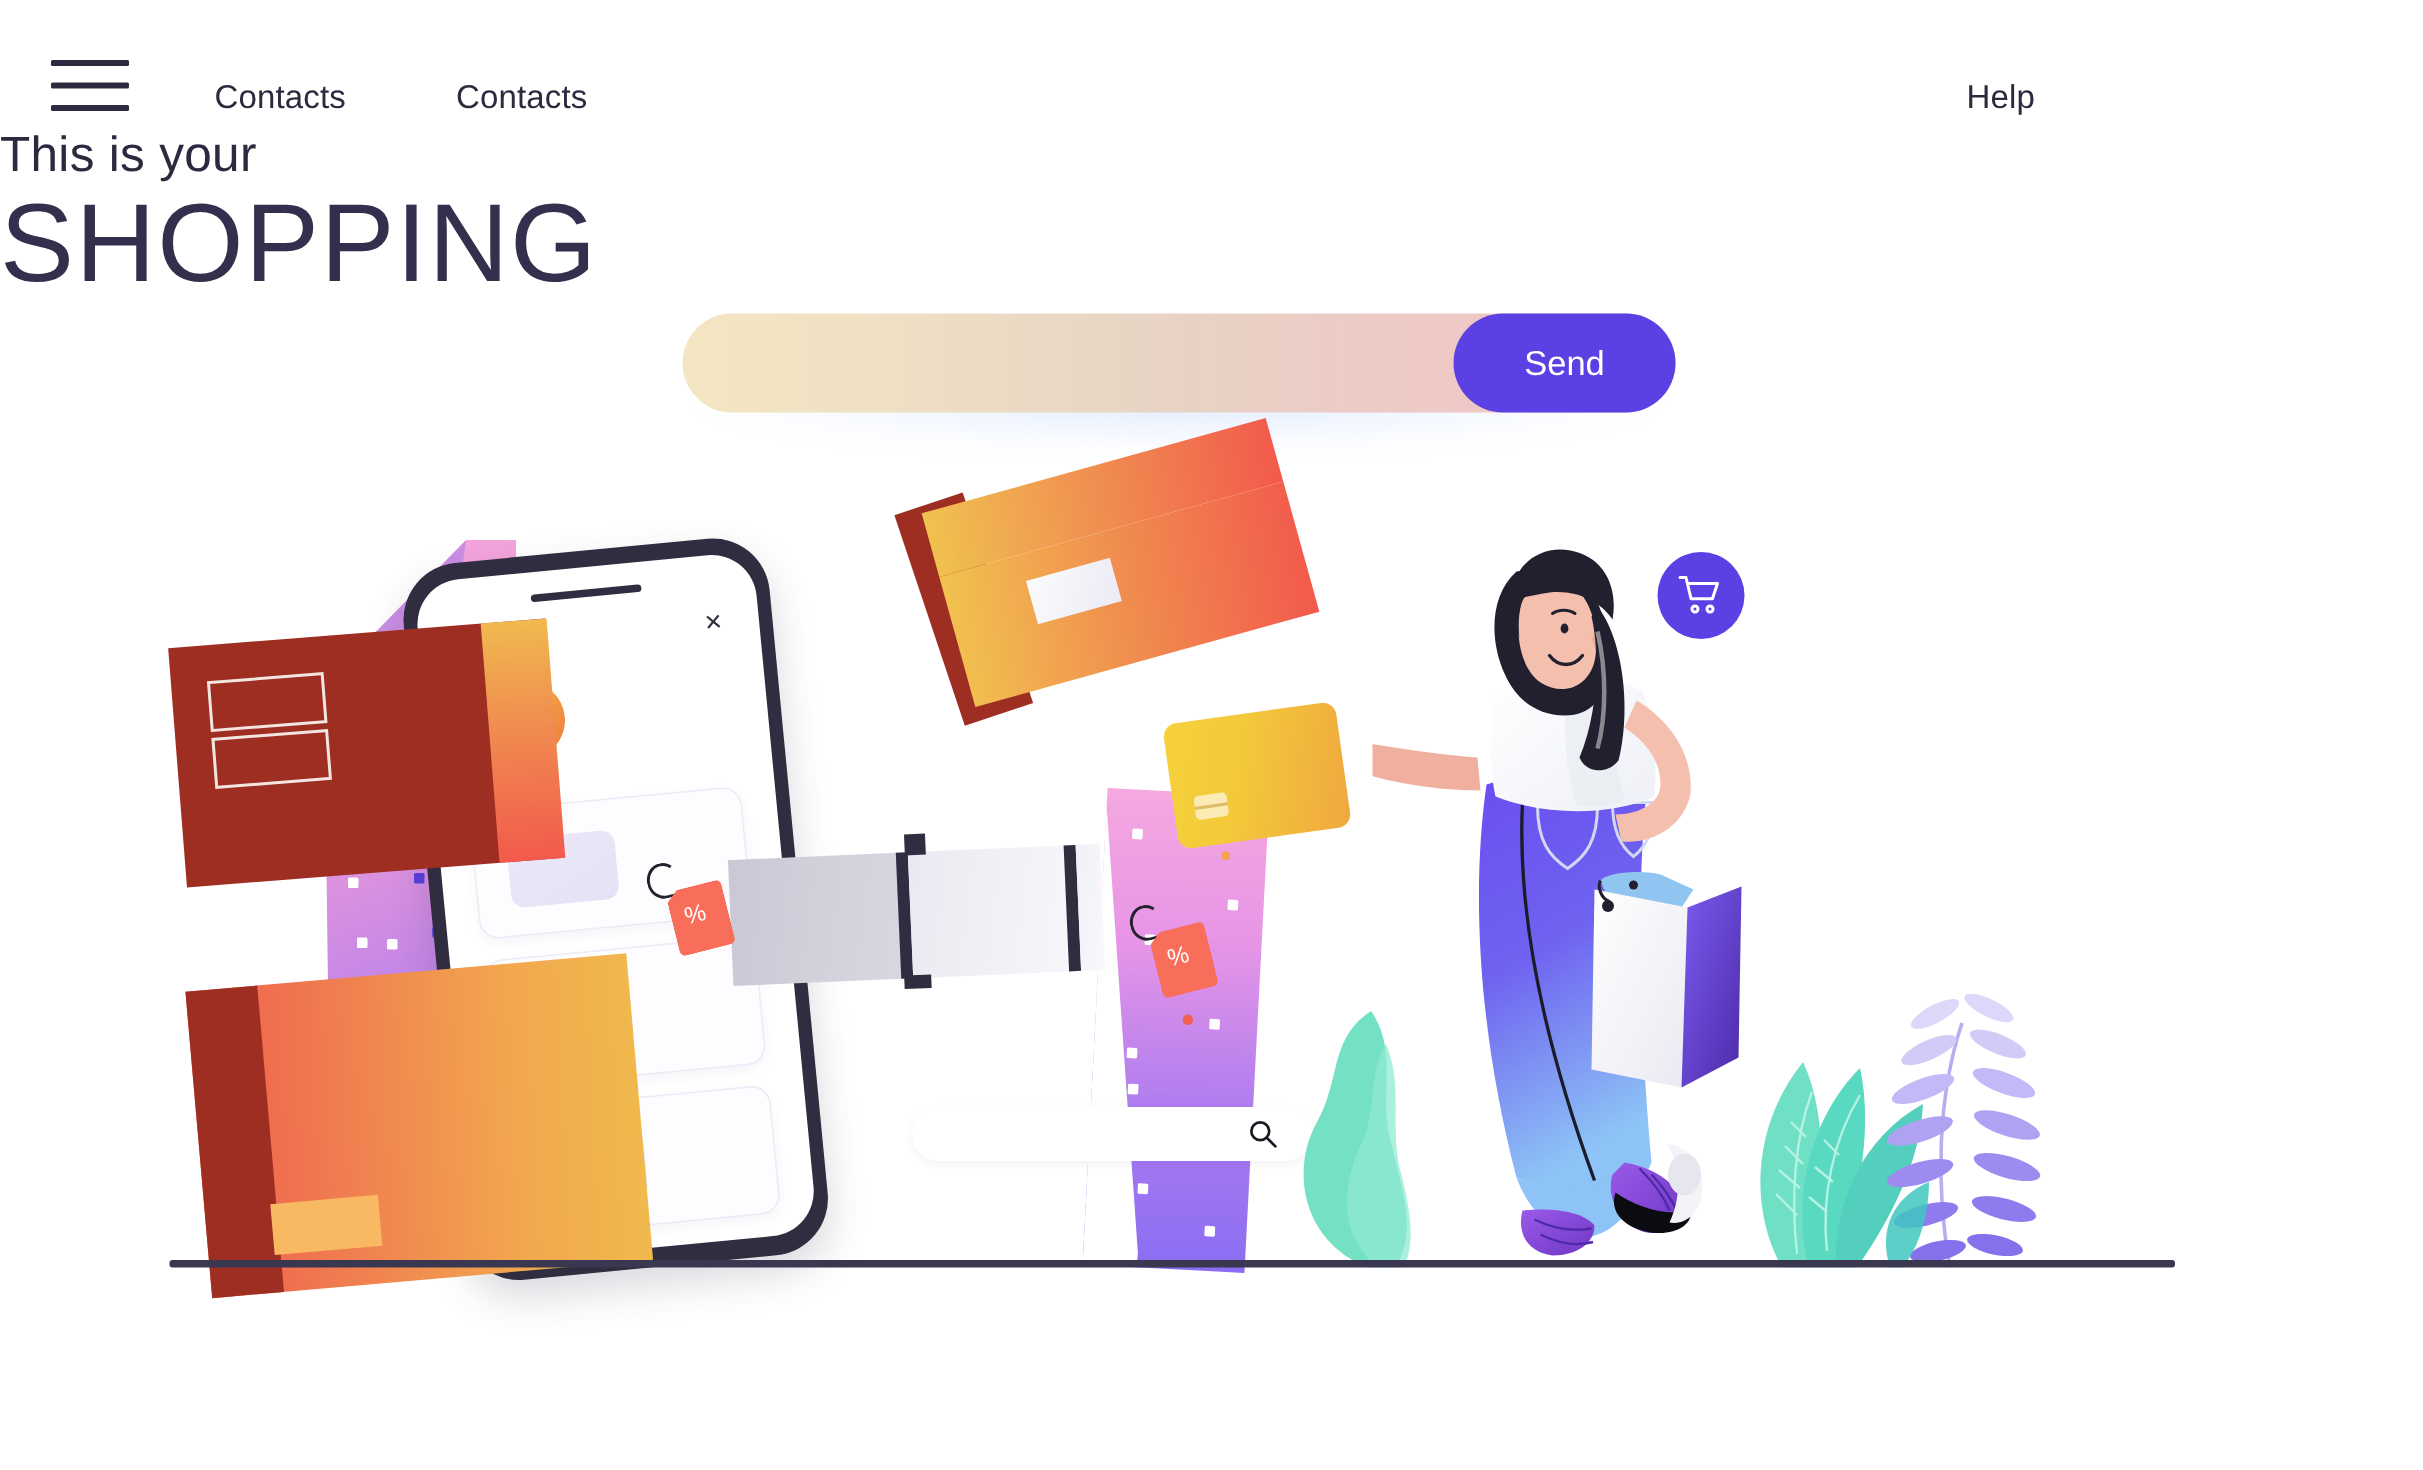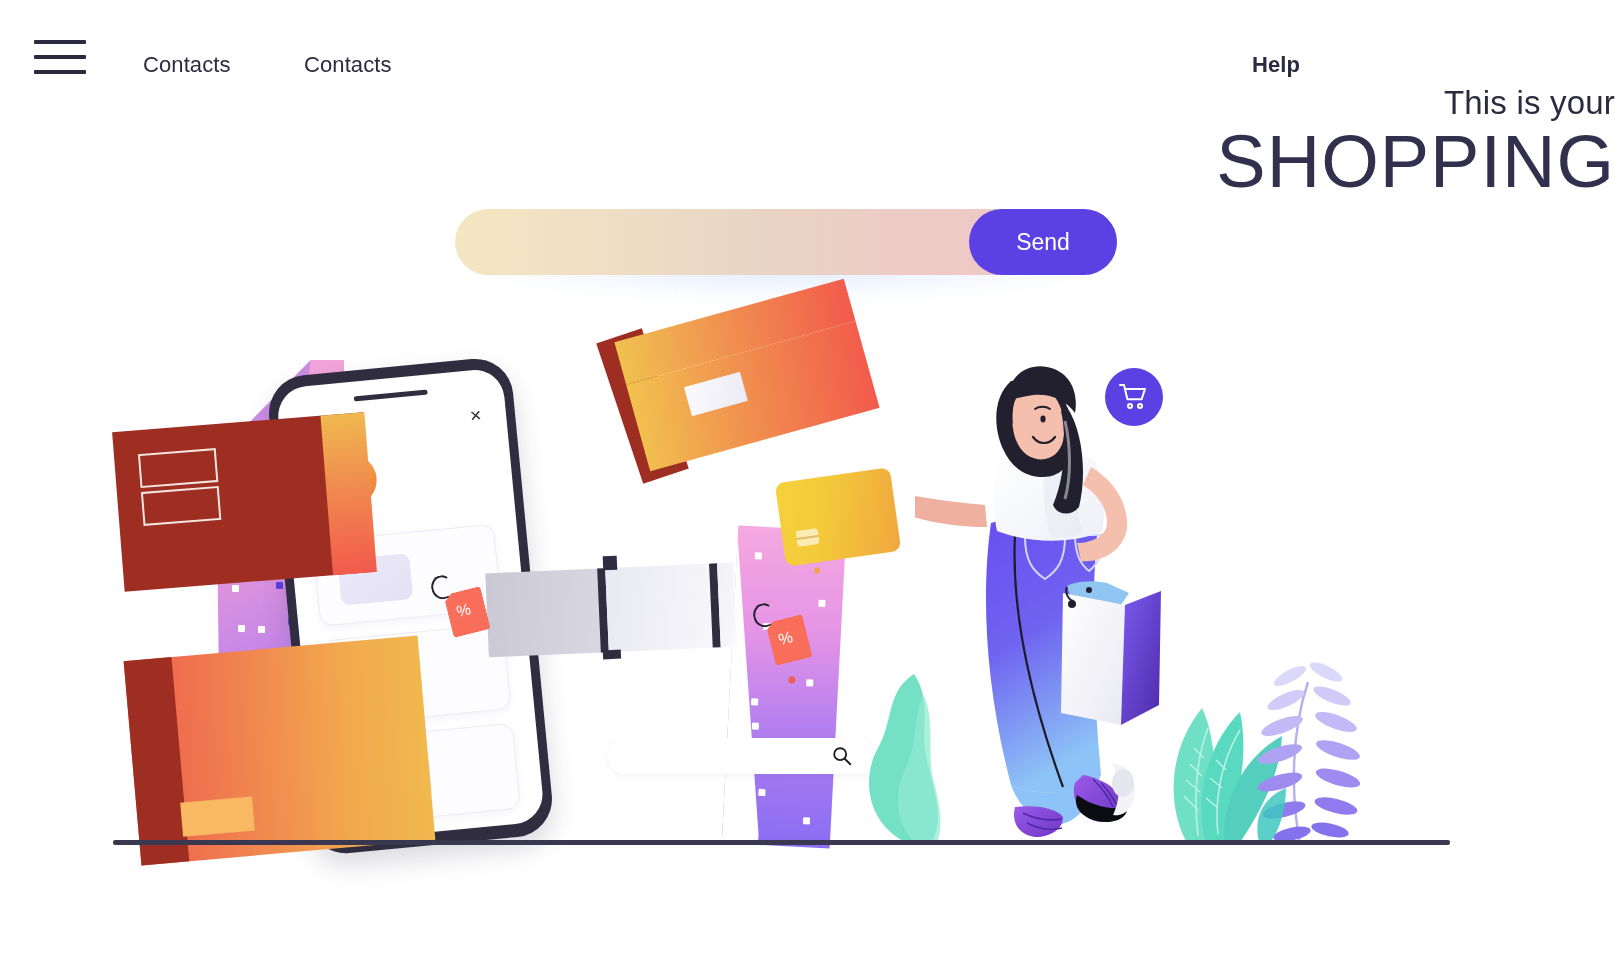--- a/index.html
+++ b/index.html
@@ -23,32 +23,32 @@
   }
   .burger span { display:block; width: 52px; height: 4px; background:#2b2a3f; border-radius: 1px; }
 
   .nav-link {
     position: absolute; top: 52px;
     font-size: 22px; color: #2b2a3f; letter-spacing: .1px;
     cursor: pointer; white-space: nowrap;
   }
   #nav-community { left: 143px; }
   #nav-contacts  { left: 304px; }
-  #nav-help      { left: 1252px; font-weight: bold; }
+  #nav-help      { left: 1311px; }
 
   .login-btn {
     position: absolute; left: 1382px; top: 30px;
     width: 162px; height: 72px; border-radius: 36px; border: none;
     background: linear-gradient(100deg, #f5c063 0%, #f8a25c 45%, #f2624e 100%);
     color: #ffffff; font-size: 21px; letter-spacing: 1.2px;
     font-family: "Liberation Sans", sans-serif; cursor: pointer;
   }
 
   
-  .hero { position: absolute; top: 86px; left: 0; width: 1615px; text-align: right; }
+  .hero { position: absolute; top: 86px; left: 0; width: 1615px; text-align: left; }
   .hero-kicker {
     font-size: 33px; color: #2b2a3f; font-weight: 400; line-height: 1;
     letter-spacing: .2px;
   }
   .hero-title {
     margin-top: 6px; font-size: 74px; line-height: 1; color: #32304d;
     font-weight: 400; letter-spacing: 1px;
   }
 
   

